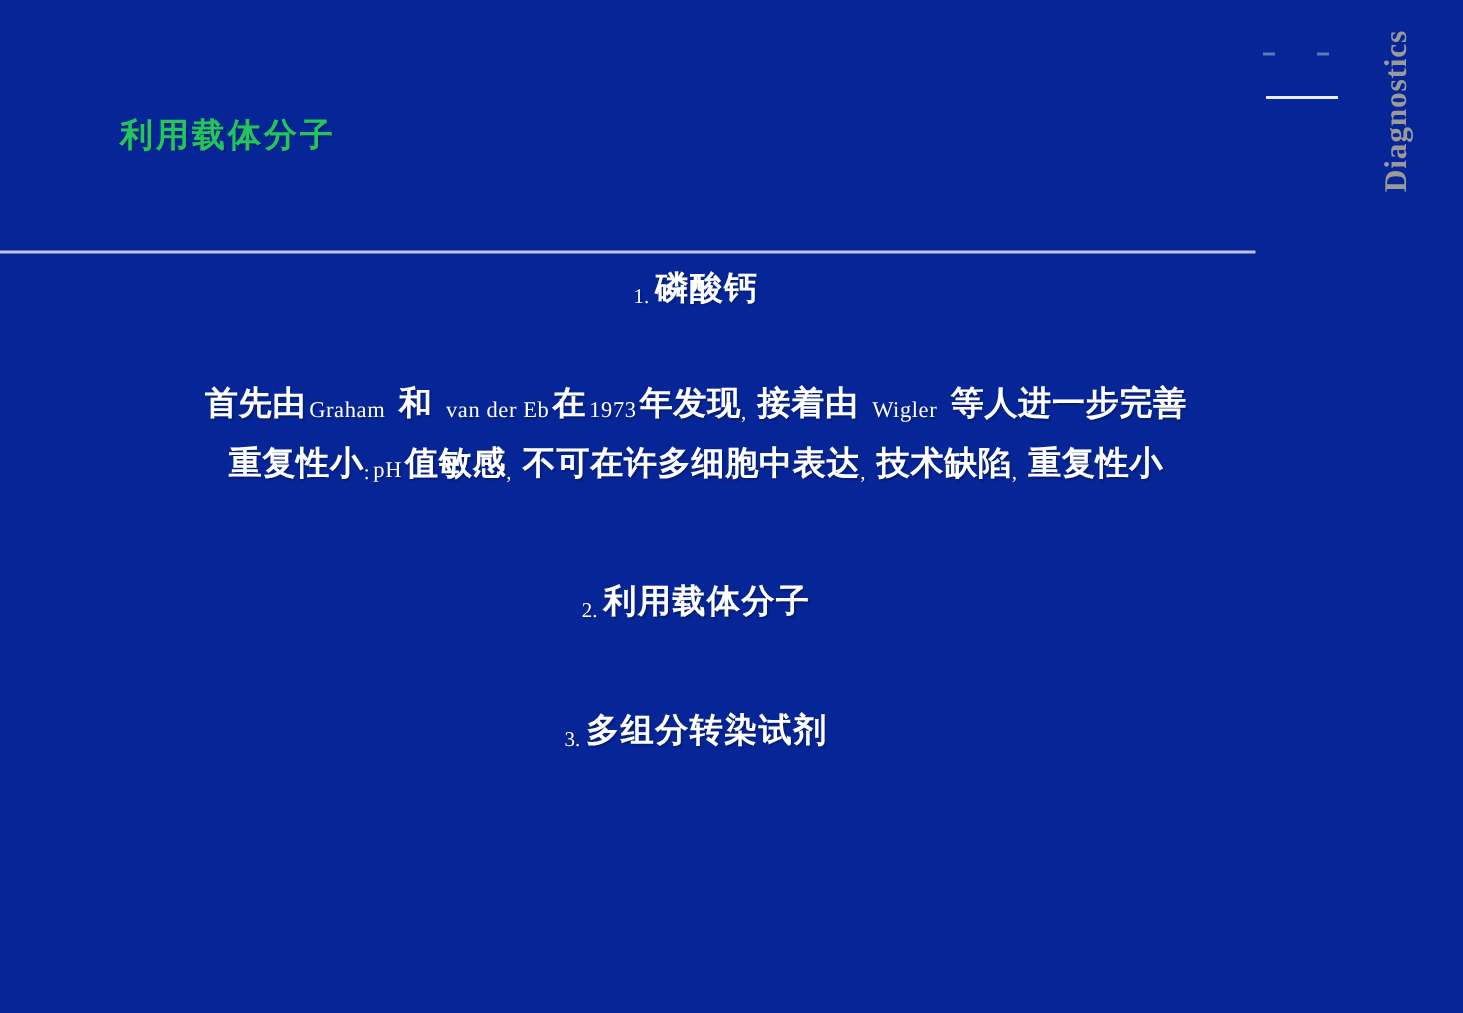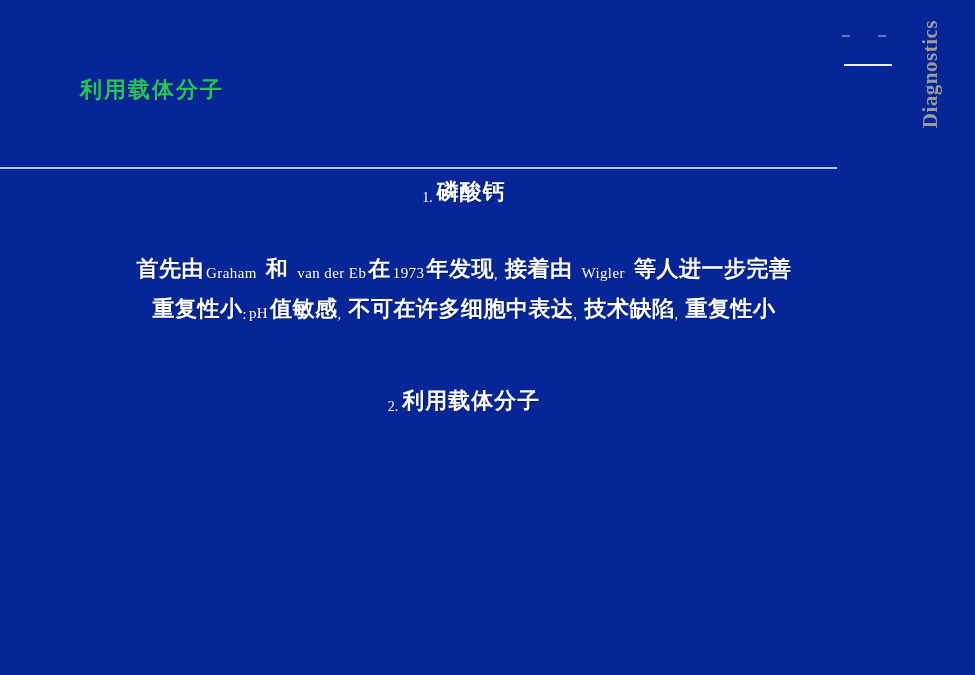--- a/index.html
+++ b/index.html
@@ -187,15 +187,18 @@
       </div>
       <div>
         <span>重复性小</span><span class="small-mark">:</span><span class="latin">pH</span><span>值敏感</span><span class="small-mark">,</span><span class="sp"></span><span>不可在许多细胞中表达</span><span class="small-mark">,</span><span class="sp"></span><span>技术缺陷</span><span class="small-mark">,</span><span class="sp"></span><span>重复性小</span>
       </div>
     </div>
 
     <div class="item-heading" id="row-item2">
       <span class="num">2.</span><span>利用载体分子</span>
     </div>
 
+    <div class="item-heading" id="row-item3">
+      <span class="num">3.</span><span>多组分转染试剂</span>
+    </div>
 
   </div>
 </div>
 
 </body></html>

